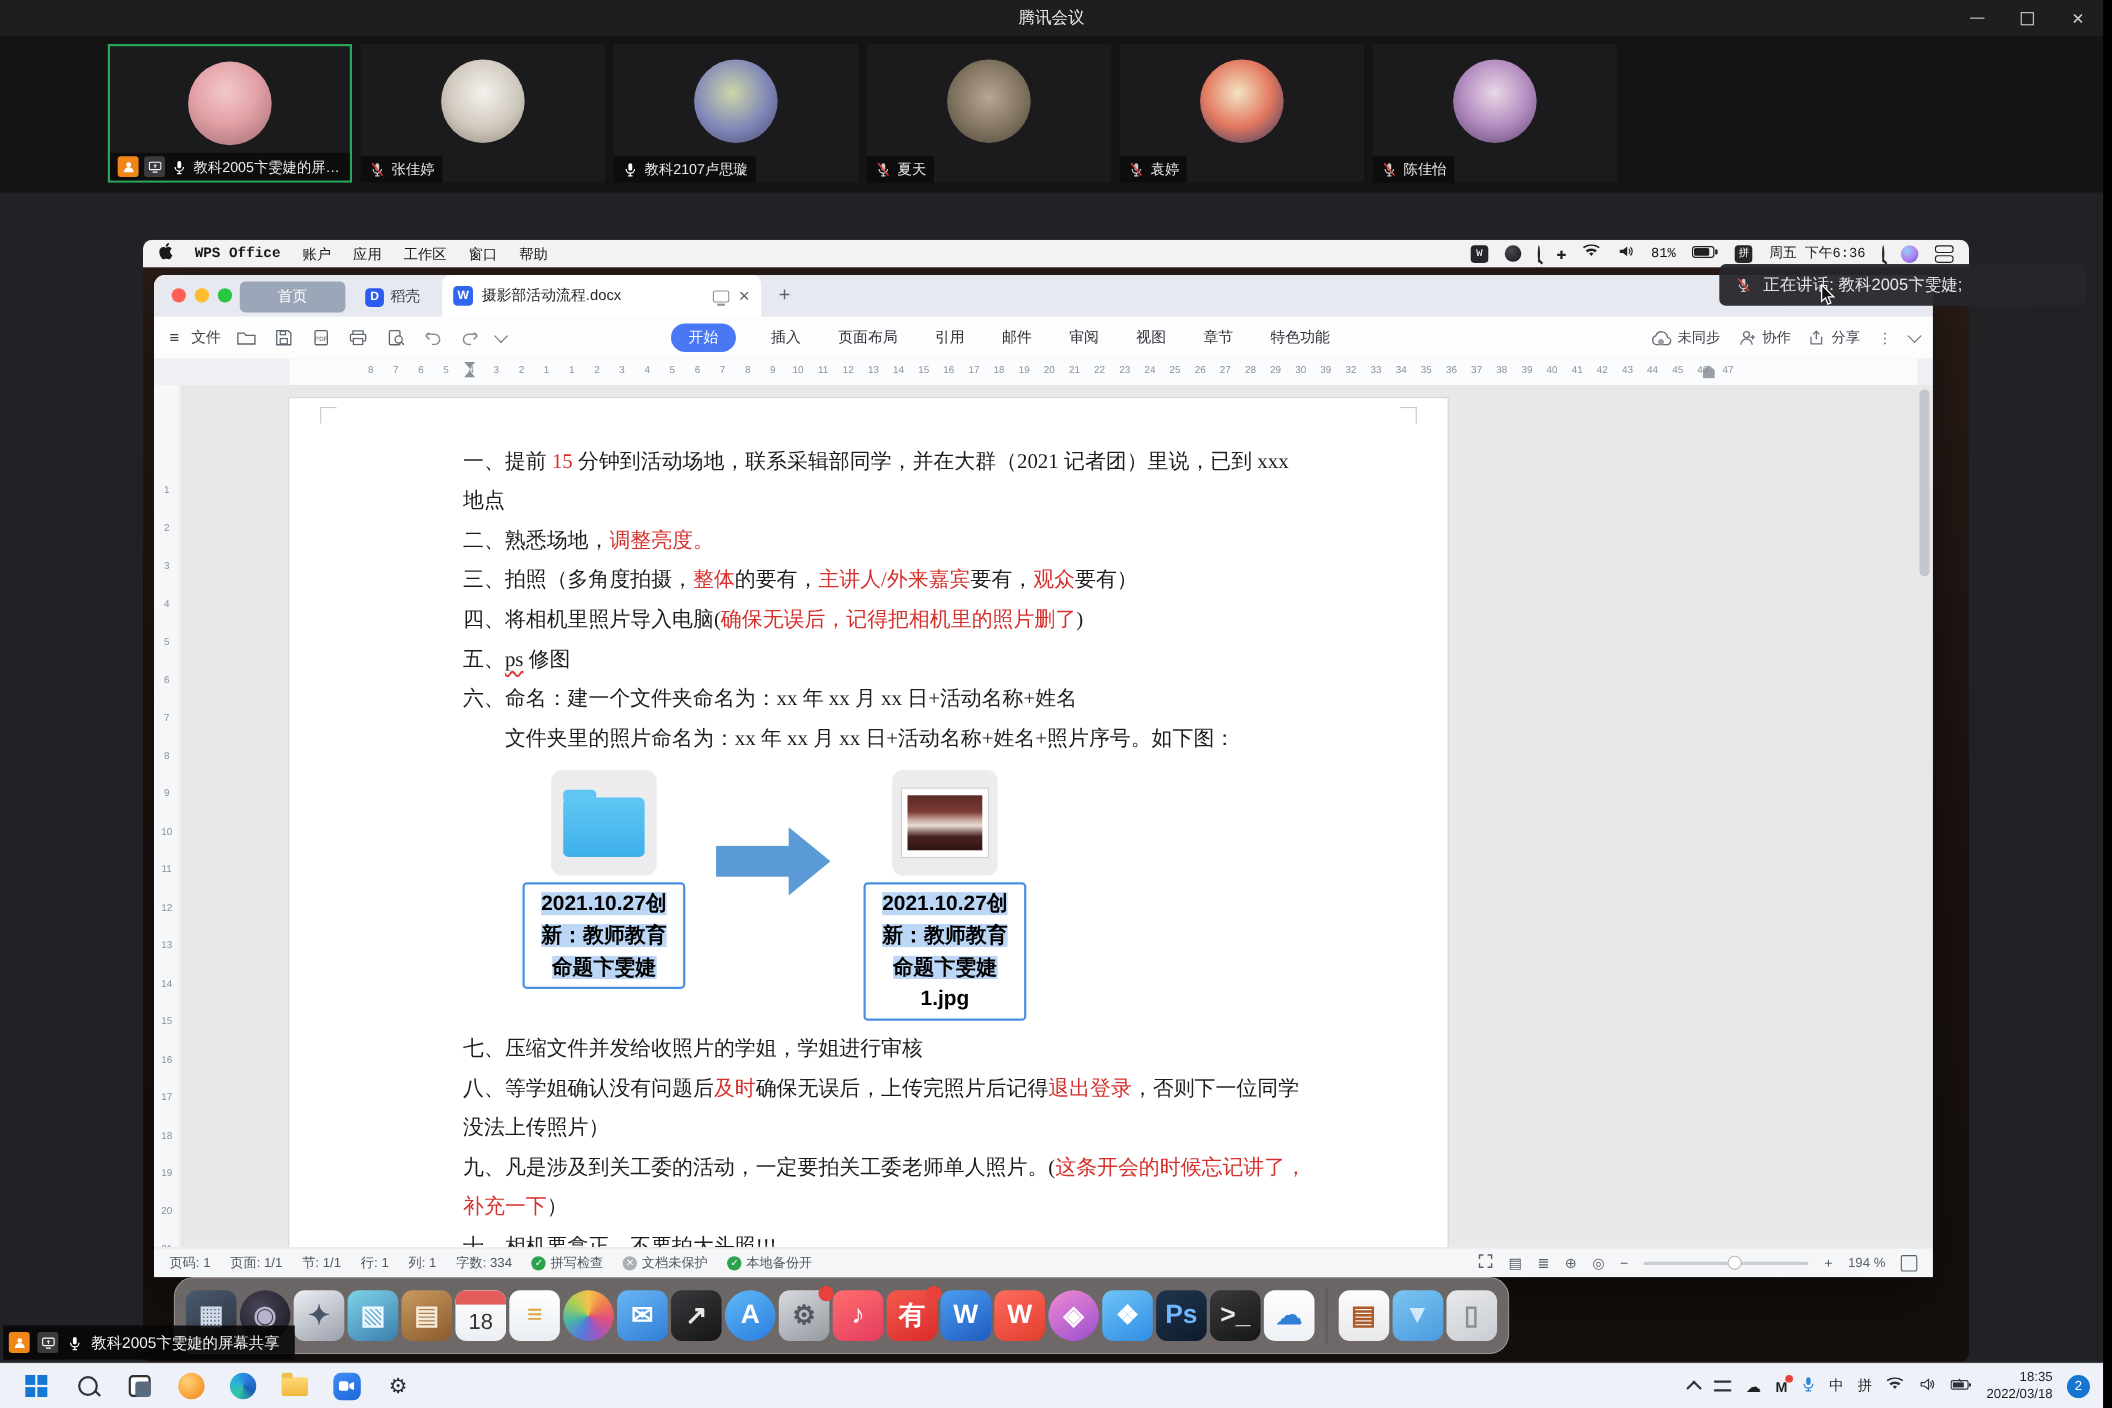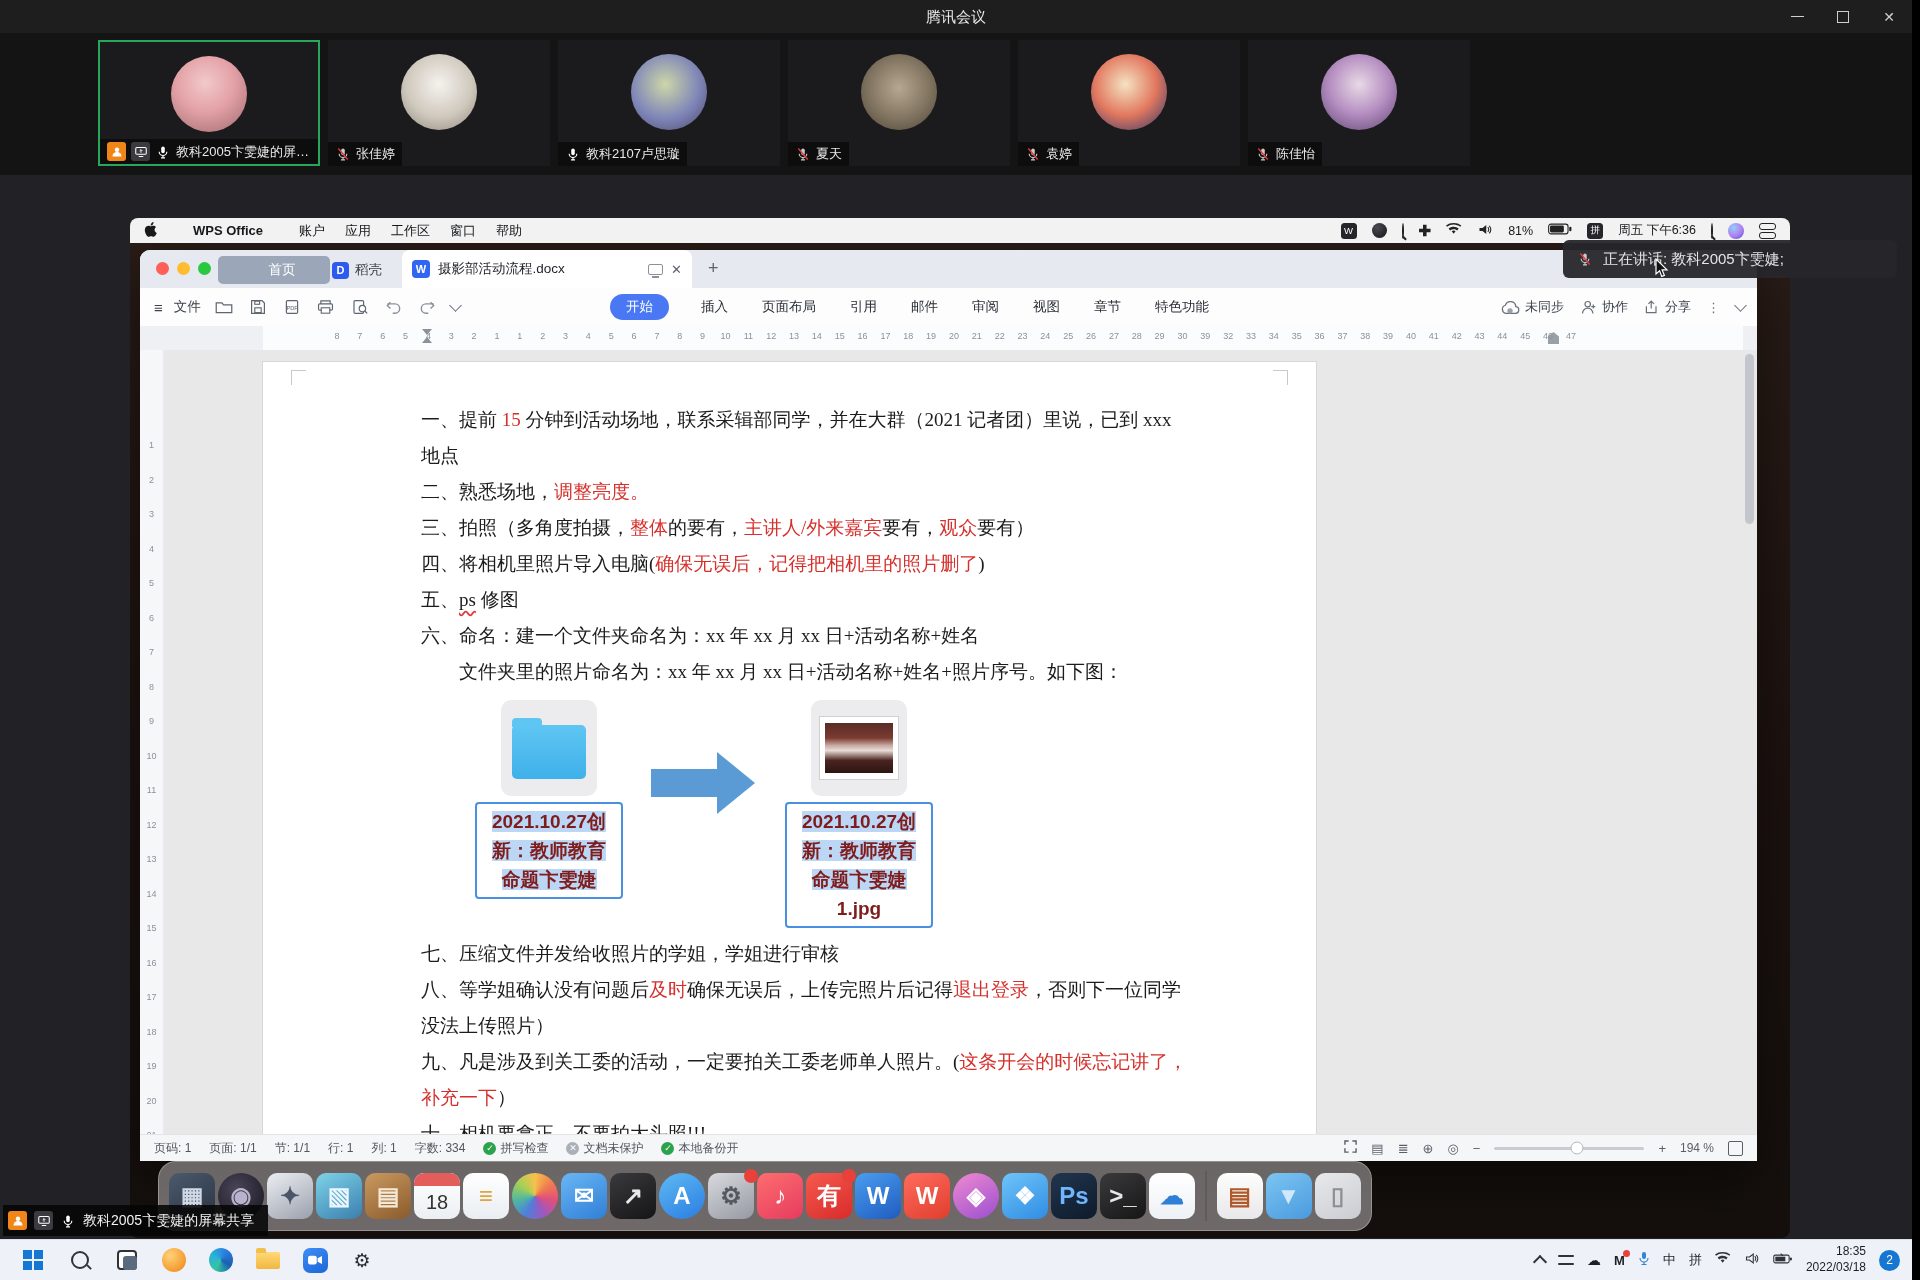--- a/index.html
+++ b/index.html
@@ -24,40 +24,40 @@
            overflow:hidden;box-sizing:border-box;}
   .namebar .nm{overflow:hidden;text-overflow:ellipsis;}
   .badge-presenter{width:19px;height:19px;border-radius:3px;background:#f08618;display:flex;align-items:center;justify-content:center;flex:0 0 auto;}
   .badge-share{width:19px;height:19px;border-radius:3px;background:#3b3b3f;display:flex;align-items:center;justify-content:center;flex:0 0 auto;}
   .micwrap{width:16px;height:16px;display:flex;align-items:center;justify-content:center;flex:0 0 auto;}
   
   .share{position:absolute;top:175px;left:0;right:0;bottom:40px;background:#222226;}
   .mac{position:absolute;left:130px;top:43px;width:1660px;height:1020px;border-radius:8px;
        background:linear-gradient(180deg,#2b1d18 0%,#1d1310 55%,#15100d 100%);overflow:hidden;}
   .menubar{position:absolute;top:0;left:0;right:0;height:25px;background:#f2f2f3;display:flex;align-items:center;
-           padding:0 14px;gap:36px;font-size:13px;color:#16181b;box-sizing:border-box;z-index:5;}
+           padding:0 14px;gap:20px;font-size:13px;color:#16181b;box-sizing:border-box;z-index:5;font-family:Liberation Mono, monospace;}
   .menubar .appnm{font-weight:bold;}
   .mb-right{margin-left:auto;display:flex;align-items:center;gap:15px;font-size:12.5px;}
   .mb-box{width:16px;height:16px;border-radius:3.5px;background:#26262a;color:#fff;font-size:9.5px;display:flex;align-items:center;justify-content:center;}
   .mb-compass{width:15px;height:15px;border-radius:50%;background:radial-gradient(circle at 35% 30%,#4a4a52,#141418);}
   .mb-plus{font-weight:bold;font-size:15px;color:#222;}
   .siri{width:16px;height:16px;border-radius:50%;background:radial-gradient(circle at 35% 30%,#8fd0f8,#b47cf0 55%,#2b55d8);}
   .ccicon{display:flex;flex-direction:column;gap:2px;}
   .ccicon i{display:block;width:15px;height:5px;border:1.3px solid #222;border-radius:3px;}
   .mglass{position:relative;width:11px;height:11px;border:1.6px solid #222;border-radius:50%;}
   .mglass::after{content:"";position:absolute;width:5px;height:1.6px;background:#222;transform:rotate(45deg);right:-4px;bottom:-1px;}
   
   .wps{position:absolute;left:10px;top:32px;width:1617px;height:911px;background:#fff;border-radius:10px 10px 0 0;
        box-shadow:0 20px 60px rgba(0,0,0,.55);z-index:2;}
   .tabbar{position:absolute;top:0;left:0;right:0;height:38px;background:#e6e9ef;border-radius:10px 10px 0 0;}
   .lights{position:absolute;left:16px;top:12px;display:flex;gap:8px;}
   .light{width:13px;height:13px;border-radius:50%;}
   .l-red{background:#ff5f57;} .l-yel{background:#febc2e;} .l-grn{background:#28c840;}
   .tab-home{position:absolute;left:78px;top:6px;width:96px;height:28px;border-radius:5px;background:#9ba7b8;
-            color:#fff;font-size:13.5px;display:flex;align-items:center;justify-content:center;padding-left:16px;}
+            color:#fff;font-size:13.5px;display:flex;align-items:center;justify-content:center;}
   .tab-docer{position:absolute;left:192px;top:6px;height:28px;display:flex;align-items:center;gap:6px;font-size:13.5px;color:#3c4048;}
   .docer-d{width:17px;height:17px;border-radius:4px;background:#2d5bf0;color:#fff;font-size:11px;font-weight:bold;display:flex;align-items:center;justify-content:center;}
   .tab-doc{position:absolute;left:262px;top:0;width:290px;height:38px;background:#fff;border-radius:8px 8px 0 0;
            display:flex;align-items:center;gap:8px;padding:0 10px;box-sizing:border-box;font-size:13.5px;color:#23262b;}
   .wdoc{width:18px;height:18px;border-radius:4px;background:#3166f2;color:#fff;font-weight:bold;font-size:11px;display:flex;align-items:center;justify-content:center;flex:0 0 auto;}
   .tab-doc .t{flex:1;overflow:hidden;white-space:nowrap;text-overflow:ellipsis;}
   .mon{width:13px;height:9px;border:1.4px solid #8b919b;border-radius:2px;position:relative;flex:0 0 auto;}
   .mon::after{content:"";position:absolute;left:3px;right:3px;bottom:-4px;height:1.4px;background:#8b919b;}
   .tclose{color:#5d636c;font-size:13px;flex:0 0 auto;}
   .tplus{position:absolute;left:568px;top:8px;font-size:18px;color:#5d636c;}
@@ -96,21 +96,21 @@
   .sqg{text-decoration:underline;text-decoration-style:wavy;text-decoration-color:#e03e3e;text-underline-offset:4px;}
   
   .figrow{display:flex;align-items:flex-start;margin:10px 0 8px 52px;font-family:"Liberation Sans",sans-serif;}
   .figcol{width:152px;display:flex;flex-direction:column;align-items:center;}
   .fi-tile{width:96px;height:96px;border-radius:10px;background:#ececee;display:flex;align-items:center;justify-content:center;}
   .folder{position:relative;width:74px;height:54px;background:linear-gradient(#5fc6f3,#3fb0ea);border-radius:5px;margin-top:8px;}
   .folder::before{content:"";position:absolute;top:-7px;left:0;width:30px;height:9px;background:#5fc6f3;border-radius:4px 4px 0 0;}
   .photo{width:78px;height:62px;background:#fff;box-shadow:0 0 0 1px #d0d0d0;display:flex;align-items:center;justify-content:center;}
   .photo .img{width:68px;height:50px;background:linear-gradient(180deg,#5a2b26 0%,#7a3b32 30%,#caa9a2 45%,#e8dcd6 55%,#4a231f 75%,#2c1512 100%);}
   .cap{margin-top:6px;width:148px;box-sizing:border-box;border:2px solid #4a90e2;border-radius:4px;background:#fff;
-       padding:3px 8px;font-size:19px;line-height:29px;font-weight:bold;text-align:center;color:#7f1d1d;}
+       padding:3px 8px;font-size:19px;line-height:29px;font-weight:bold;text-align:center;color:#000000;}
   .cap .hl{background:#bcd6f5;}
   .bigarrow{margin:52px 28px 0 26px;position:relative;width:104px;height:62px;}
   .bigarrow .shaft{position:absolute;left:0;top:17px;width:68px;height:28px;background:#5b9bd5;}
   .bigarrow .head{position:absolute;right:0;top:0;width:0;height:0;border-top:31px solid transparent;border-bottom:31px solid transparent;border-left:38px solid #5b9bd5;}
   
   .vsb{position:absolute;right:3px;top:4px;width:9px;height:170px;border-radius:5px;background:#c3c6cc;}
   
   .statusbar{position:absolute;left:0;right:0;bottom:0;height:27px;background:#f5f6f8;border-top:1px solid #e2e4e8;
              display:flex;align-items:center;font-size:12px;color:#51565e;padding:0 14px;box-sizing:border-box;gap:18px;}
   .sb-dot{width:13px;height:13px;border-radius:50%;display:inline-flex;align-items:center;justify-content:center;color:#fff;font-size:9px;margin-right:4px;}

